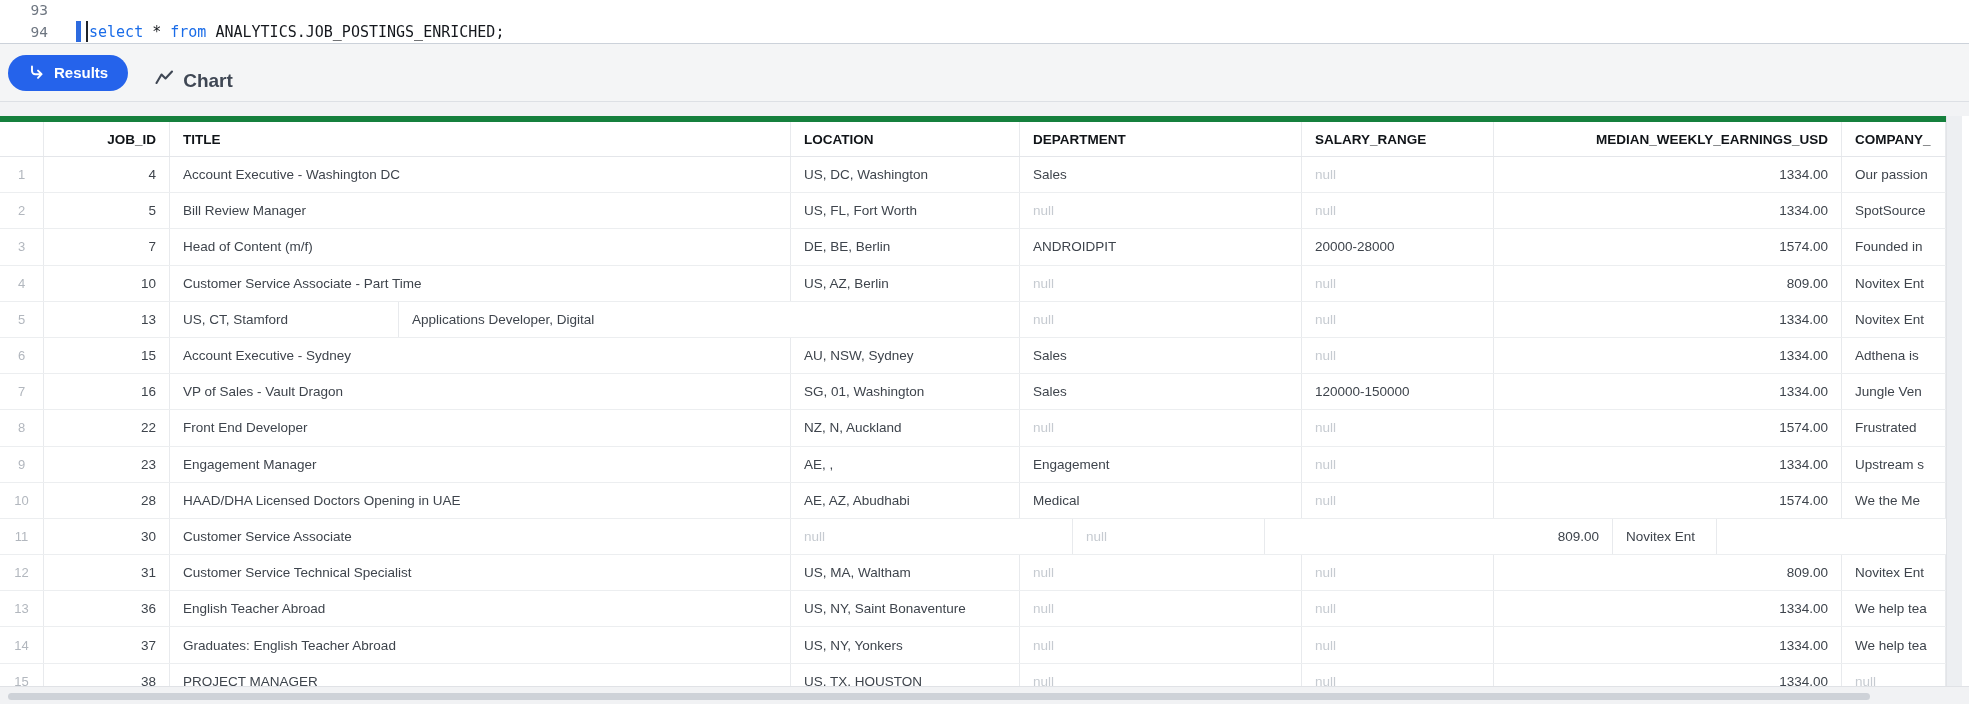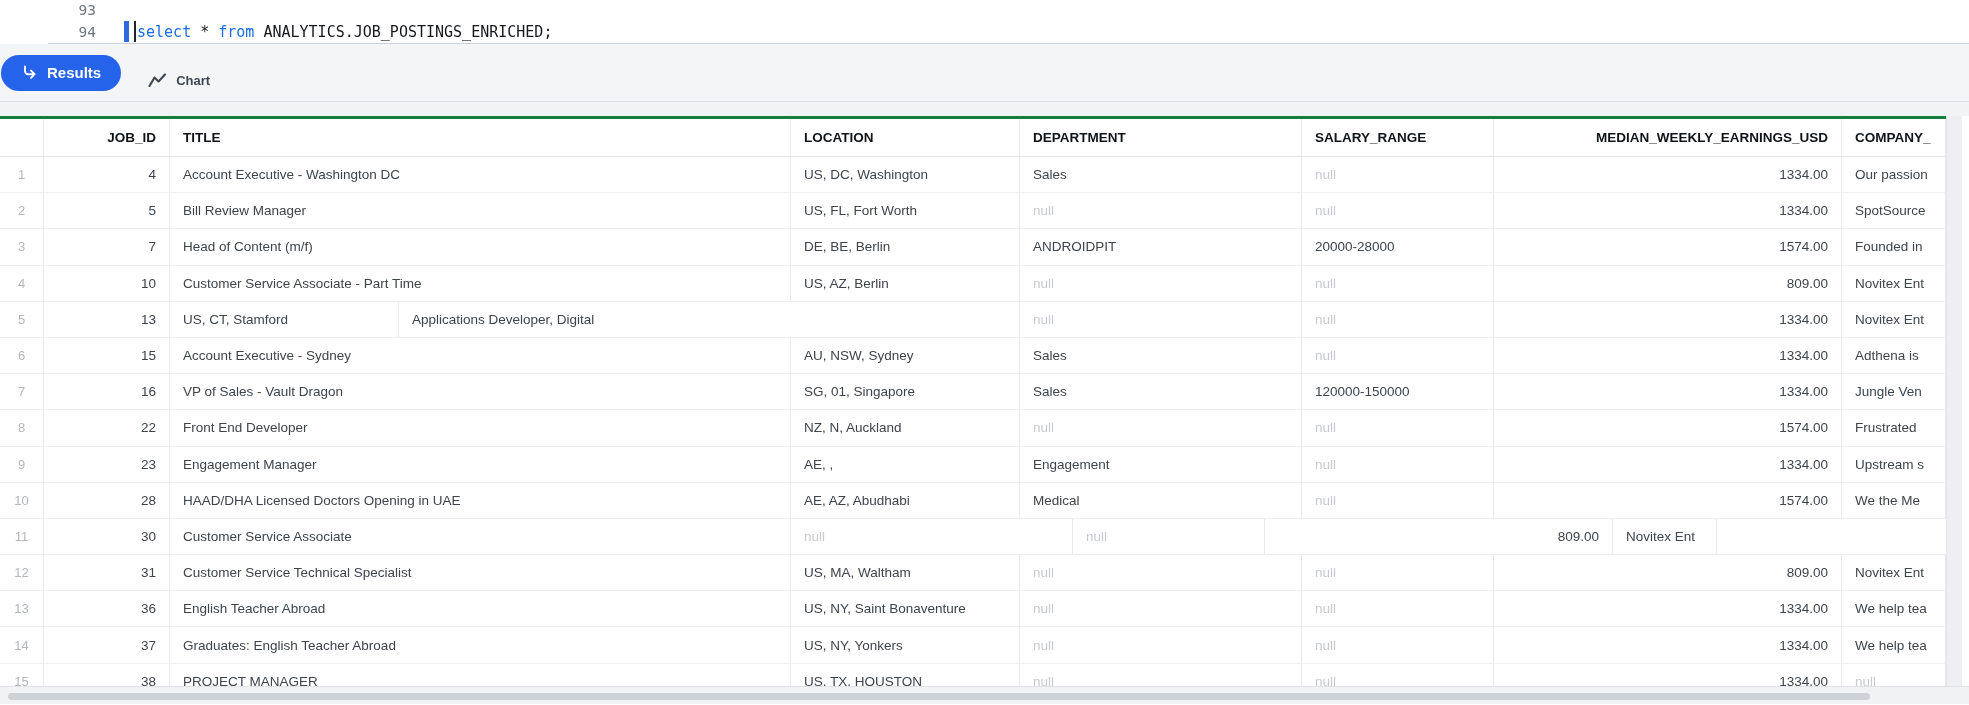--- a/index.html
+++ b/index.html
@@ -2,44 +2,44 @@
 <html><head>
 <meta charset="utf-8">
 <style>
   * { box-sizing: border-box; margin: 0; padding: 0; }
   html,body { width:1969px; height:705px; overflow:hidden; background:#fff;
               font-family:"Liberation Sans", sans-serif; }
 
   
   .editor { position:relative; height:44px; background:#fff;
             border-bottom:1px solid #ccd2da;
-            font-family:"DejaVu Sans Mono", monospace; font-size:15px; color:#15181d;margin-left:48px; }
+            font-family:"DejaVu Sans Mono", monospace; font-size:15px; color:#15181d; }
   .ed-line { display:flex; align-items:center; height:20px; }
   .ed-line.cur { height:23px; }
   .lnum { width:48px; flex:none; text-align:right; color:#6e7681; font-size:14.5px; }
   .stmt-bar { width:5px; height:21px; background:#2d6bdf; margin-left:28px; flex:none; }
   .caret { width:2px; height:21px; background:#20242a; margin-left:5px; flex:none; }
   .code { margin-left:1px; white-space:pre; }
   .kw { color:#1a6ce8; }
 
   
   .tabbar { height:58px; background:#f4f5f6; border-bottom:1px solid #dde0e5;
-            display:flex; align-items:center; padding-left:1px; gap:27px; }
+            display:flex; align-items:center; padding-left:8px; gap:27px; }
   .results-pill { height:36px; border-radius:18px; background:#2563eb; color:#fff;
                   border:none; display:inline-flex; align-items:center; gap:9px;
                   padding:0 20px; font-size:15px; font-weight:700;
                   font-family:"Liberation Sans", sans-serif; cursor:pointer; }
   .chart-tab { display:inline-flex; align-items:flex-start; gap:9px; color:#3f4754;
-               font-size:13px; font-weight:600; cursor:pointer;margin-top:16px; }
+               font-size:19px; font-weight:600; cursor:pointer;margin-top:16px; }
   .gapstrip { height:14px; background:#f2f3f5; }
 
   
   .grid { position:relative; height:588px; background:#fff; }
   .thead { display:flex; height:41px; width:1946px; background:#fff;
-           border-top:3px solid #15803d; border-bottom:1px solid #e4e6ea;
+           border-top:6px solid #15803d; border-bottom:1px solid #e4e6ea;
            font-weight:700; font-size:13.5px; color:#101418; }
   .tbody { height:529px; width:1946px; overflow:hidden; font-size:13.5px; color:#3e444c; }
   .tr { display:flex; height:36.2px; border-bottom:1px solid #eceef0; background:#fff; }
   .th,.td { flex:none; height:100%; padding:0 13px; display:flex; align-items:center;
             border-right:1px solid #e8eaed; overflow:hidden; white-space:nowrap; }
   .right { justify-content:flex-end; }
   .col-num   { width:44px;  justify-content:center; padding:0 4px; }
   .col-job   { width:126px; }
   .col-title { width:621px; }
   .col-loc   { width:229px; }
@@ -160,21 +160,21 @@
           <div class="td col-loc">AU, NSW, Sydney</div>
           <div class="td col-dept">Sales</div>
           <div class="td col-sal null-val">null</div>
           <div class="td col-med right">1334.00</div>
           <div class="td col-comp">Adthena is</div>
         </div>
         <div class="tr">
           <div class="td col-num rownum">7</div>
           <div class="td col-job right">16</div>
           <div class="td col-title">VP of Sales - Vault Dragon</div>
-          <div class="td col-loc">SG, 01, Singapore</div>
+          <div class="td col-loc">SG, 01, Washington</div>
           <div class="td col-dept">Sales</div>
           <div class="td col-sal">120000-150000</div>
           <div class="td col-med right">1334.00</div>
           <div class="td col-comp">Jungle Ven</div>
         </div>
         <div class="tr">
           <div class="td col-num rownum">8</div>
           <div class="td col-job right">22</div>
           <div class="td col-title">Front End Developer</div>
           <div class="td col-loc">NZ, N, Auckland</div>

